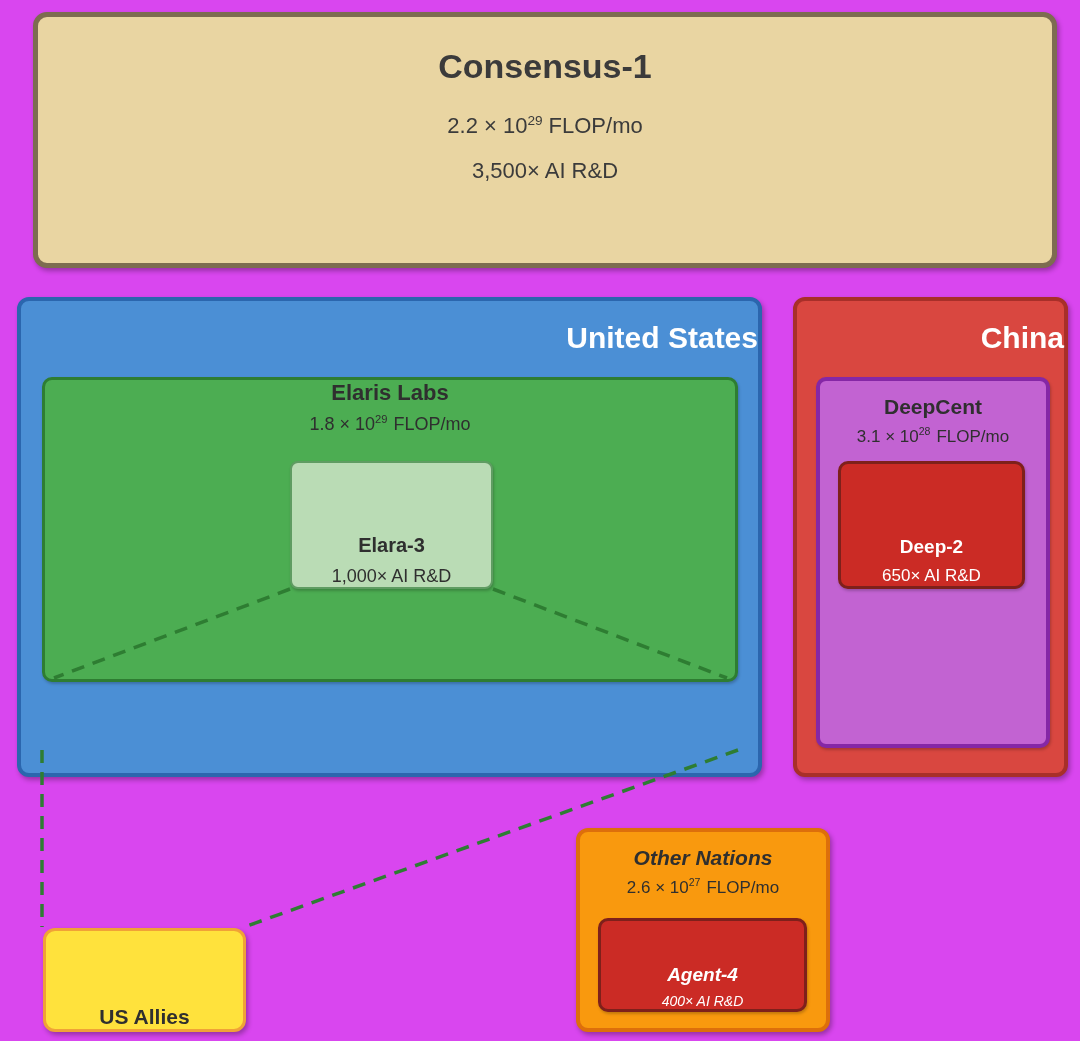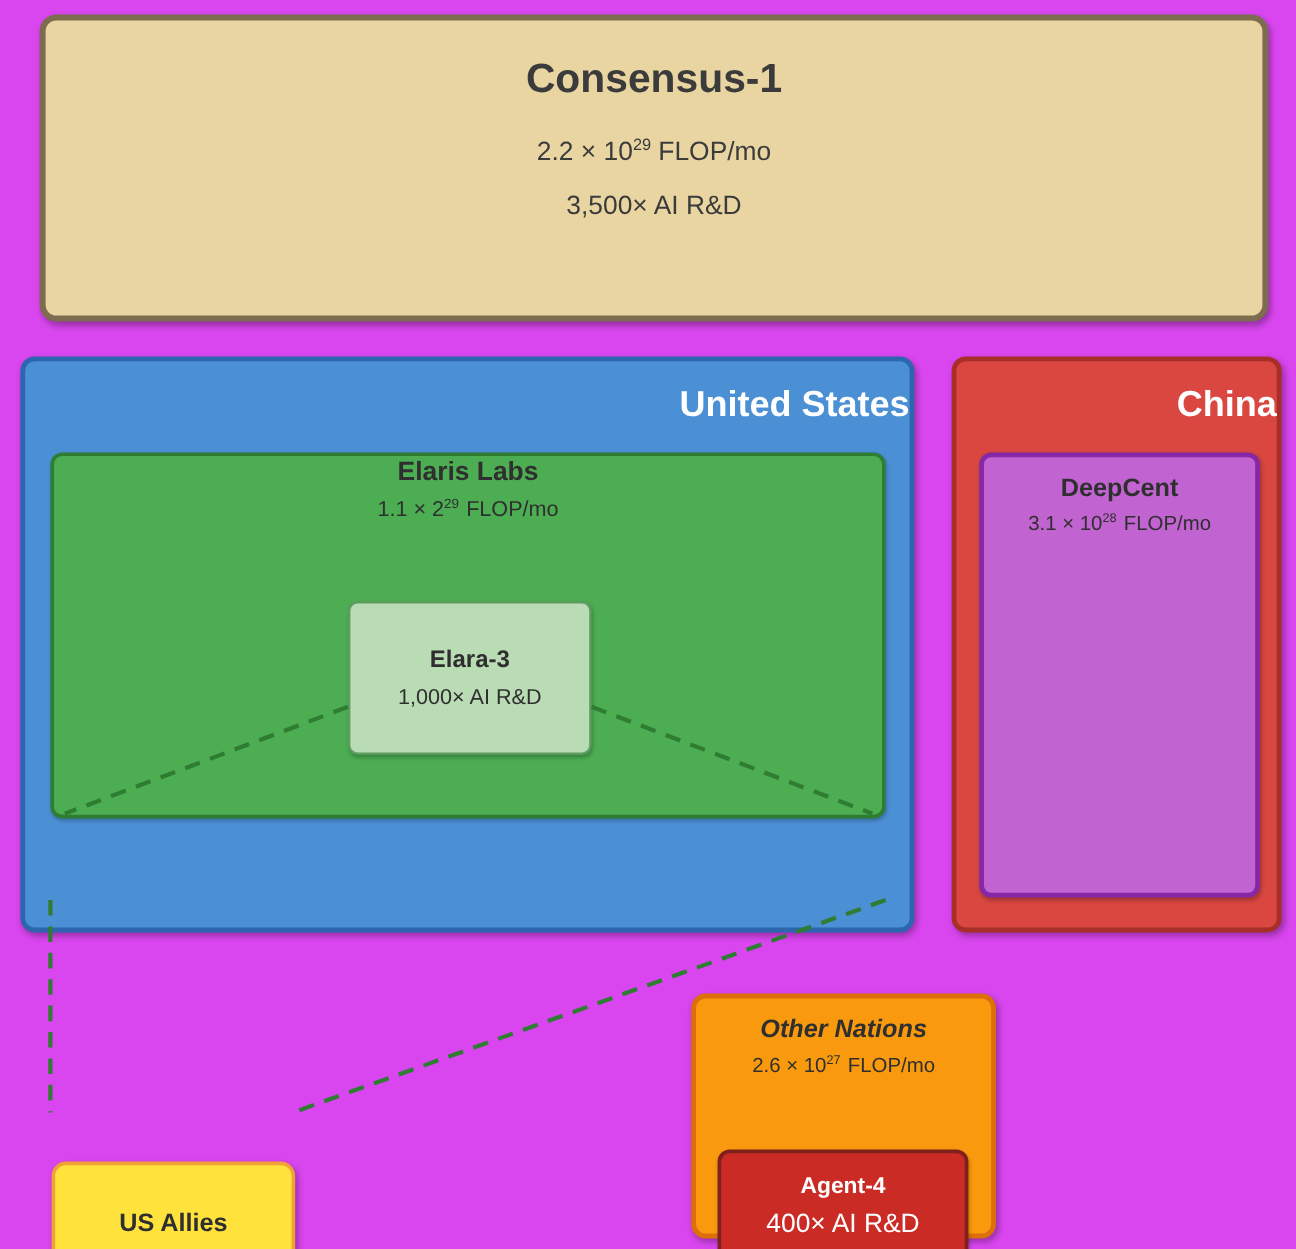--- a/index.html
+++ b/index.html
@@ -18,21 +18,21 @@
     --dark-text:#2f2f2f; --light-text:#ffffff;
   }
   html,body{margin:0;padding:0;background:#ffffff;}
   body{font-family:"Liberation Sans", sans-serif; color:var(--dark-text);}
   #canvas{position:relative;width:1080px;height:1041px;background:#d946ef;overflow:hidden;}
   .box{position:absolute;box-sizing:border-box;box-shadow:2px 3px 5px rgba(0,0,0,0.30);}
   .nested{box-shadow:1px 2px 3px rgba(0,0,0,0.22);}
   .title{font-weight:bold;}
   sup{font-size:0.62em;line-height:0;}
   .unit{margin-left:6px;text-align:right;}
-  .center-col{display:flex;flex-direction:column;align-items:center;justify-content:center;text-align:center;margin-top:40px;}
+  .center-col{display:flex;flex-direction:column;align-items:center;justify-content:flex-end;text-align:center;}
   .top-col{display:flex;flex-direction:column;align-items:center;text-align:center;}
 
   
   #consensus{left:33px;top:12px;width:1024px;height:256px;background:var(--consensus-fill);
     border:5px solid var(--consensus-border);border-radius:14px;padding-top:30px;}
   #consensus .title{font-size:34px;color:#3b3b3b;}
   #consensus .flop{font-size:22px;margin-top:27px;color:#3b3b3b;}
   #consensus .rnd{font-size:22px;margin-top:19px;color:#3b3b3b;}
 
   
@@ -76,23 +76,23 @@
   #deep-2 .rnd{font-size:17px;}
 
   
   #other-nations{left:576px;top:828px;width:254px;height:204px;background:var(--other-fill);
     border:4px solid var(--other-border);border-radius:12px;padding-top:14px;}
   #other-nations .title{font-size:21px;font-style:italic;}
   #other-nations .flop{font-size:17px;margin-top:8px;}
 
   
   #agent-4{left:598px;top:918px;width:209px;height:94px;background:var(--agent4-fill);
-    border:3px solid var(--agent4-border);border-radius:10px;gap:7px;color:var(--light-text);}
+    border:3px solid var(--agent4-border);border-radius:10px;gap:7px;color:var(--light-text);font-style:italic;}
   #agent-4 .title{font-size:19px;}
-  #agent-4 .rnd{font-size:22px;}
+  #agent-4 .rnd{font-size:14px;}
 
   
   #us-allies{left:43px;top:928px;width:203px;height:104px;background:var(--allies-fill);
     border:3px solid var(--allies-border);border-radius:12px;}
   #us-allies .title{font-size:21px;}
 
   
   #connector-overlay{position:absolute;left:0;top:0;width:1080px;height:1041px;pointer-events:none;}
   .connector{stroke:var(--connector);stroke-width:3.5;stroke-dasharray:13 9;fill:none;}
 </style>
@@ -106,38 +106,42 @@
     <div class="flop"><span>2.2 × 10</span><sup>29</sup><span class="unit">FLOP/mo</span></div>
     <div class="rnd">3,500× AI R&amp;D</div>
   </div>
 
   <div class="box" id="united-states">
     <div class="country-title">United States</div>
   </div>
 
   <div class="box nested top-col" id="elaris-labs">
     <div class="title">Elaris Labs</div>
-    <div class="flop"><span>1.1 × 2</span><sup>29</sup><span class="unit">FLOP/mo</span></div>
+    <div class="flop"><span>1.8 × 10</span><sup>29</sup><span class="unit">FLOP/mo</span></div>
   </div>
 
   <div class="box nested center-col" id="elara-3">
     <div class="title">Elara-3</div>
     <div class="rnd">1,000× AI R&amp;D</div>
   </div>
 
 
   <div class="box" id="china">
     <div class="country-title">China</div>
   </div>
 
   <div class="box nested top-col" id="deepcent">
     <div class="title">DeepCent</div>
     <div class="flop"><span>3.1 × 10</span><sup>28</sup><span class="unit">FLOP/mo</span></div>
   </div>
 
+  <div class="box nested center-col" id="deep-2">
+    <div class="title">Deep-2</div>
+    <div class="rnd">650× AI R&amp;D</div>
+  </div>
 
   <div class="box top-col" id="other-nations">
     <div class="title">Other Nations</div>
     <div class="flop"><span>2.6 × 10</span><sup>27</sup><span class="unit">FLOP/mo</span></div>
   </div>
 
   <div class="box nested center-col" id="agent-4">
     <div class="title">Agent-4</div>
     <div class="rnd">400× AI R&amp;D</div>
   </div>

